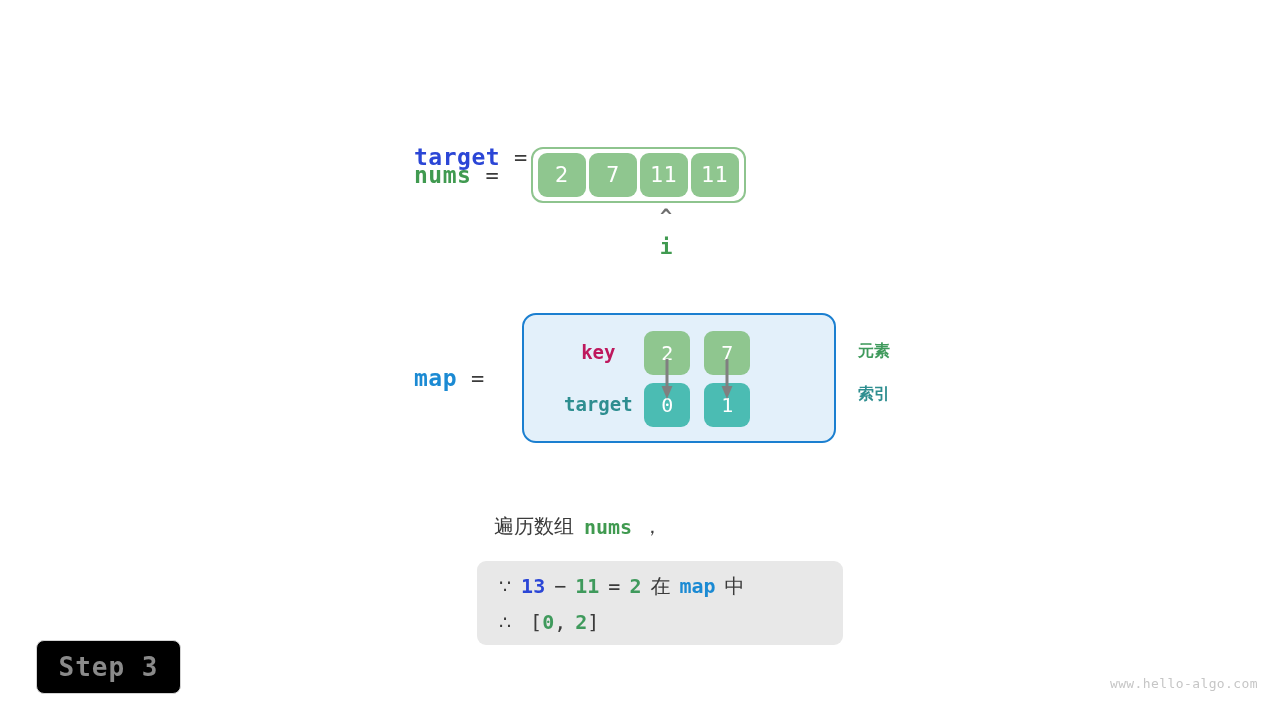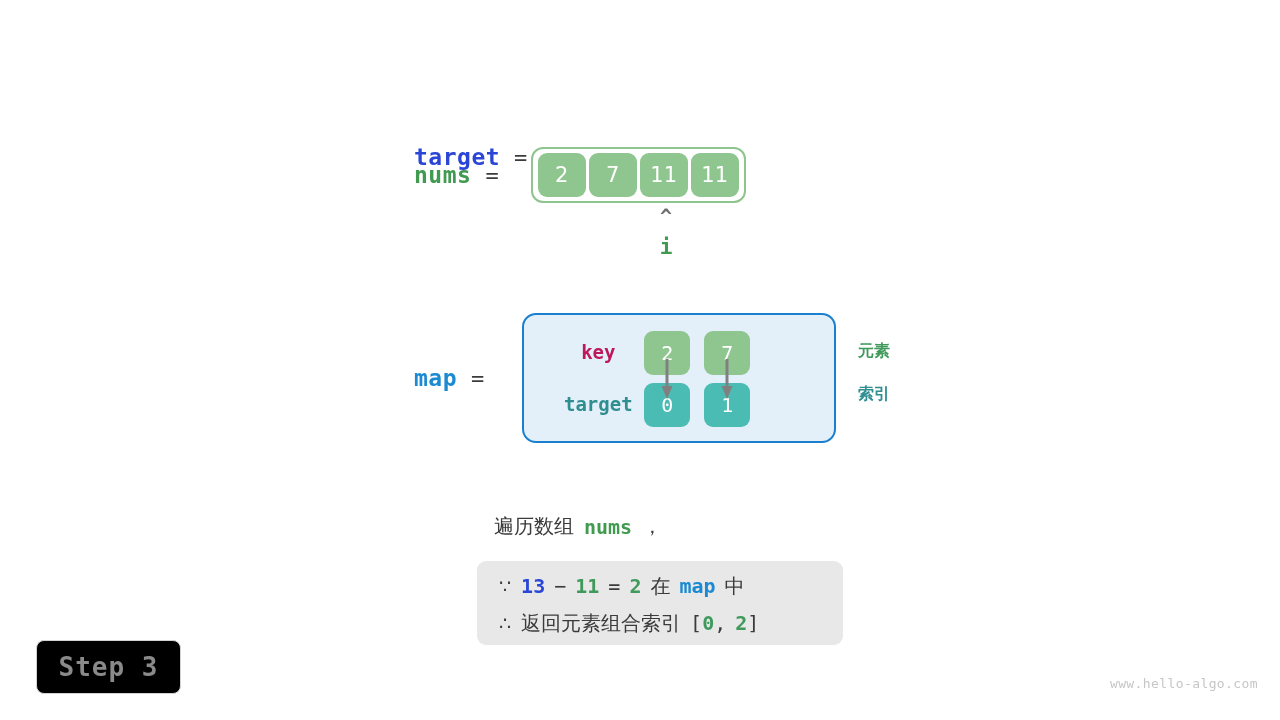--- a/index.html
+++ b/index.html
@@ -332,21 +332,20 @@
     <span class="sp"></span>
     <span class="cn">在</span>
     <span class="sp"></span>
     <span class="m m-cyan">map</span>
     <span class="sp"></span>
     <span class="cn">中</span>
   </div>
 
   <div class="callout-line" id="callout-line-2">
     <span class="sym">∴</span>
-    <span class="cn">返回元素组合索引</span>
     <span class="sp"></span>
     <span class="m m-dark">[</span>
     <span class="m m-green">0</span>
     <span class="m m-dark">,</span>
     <span class="sp"></span>
     <span class="m m-green">2</span>
     <span class="m m-dark">]</span>
   </div>
 </div>
 

